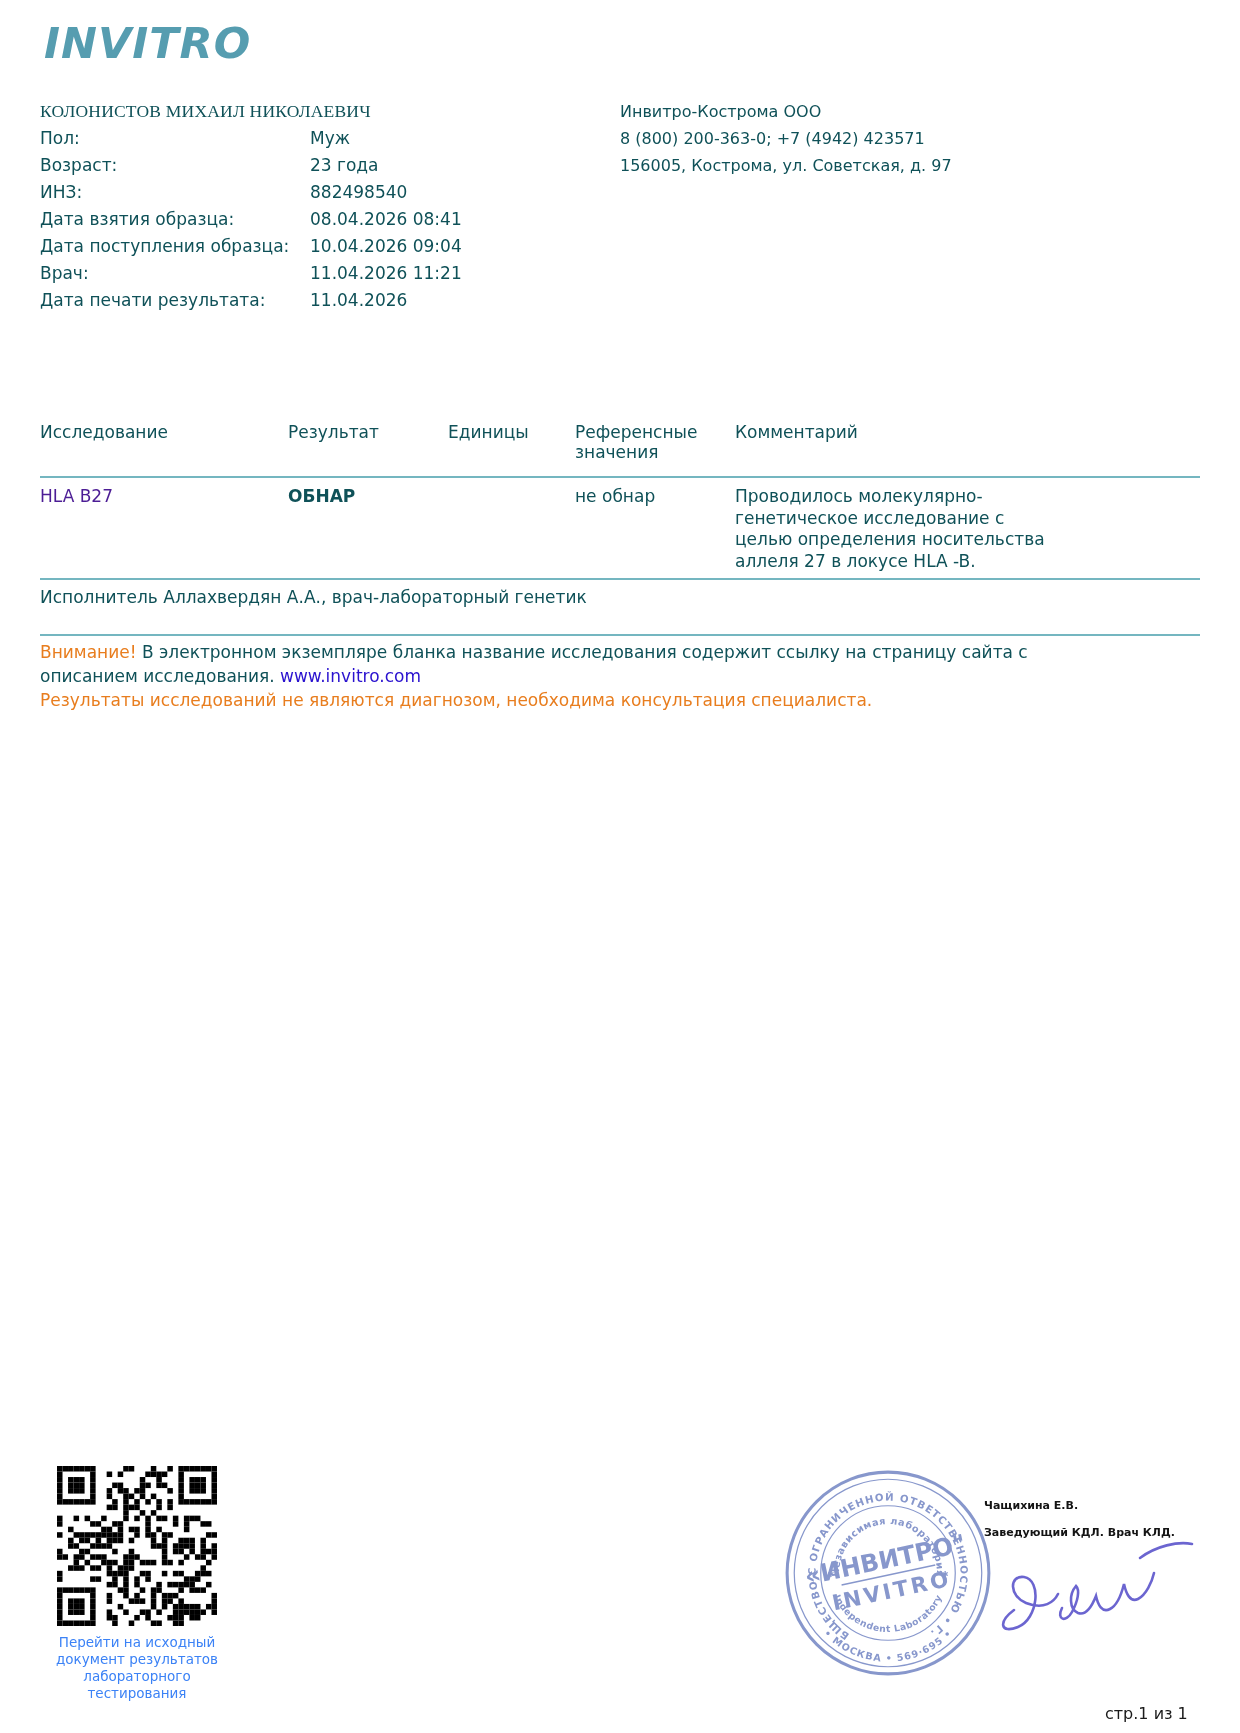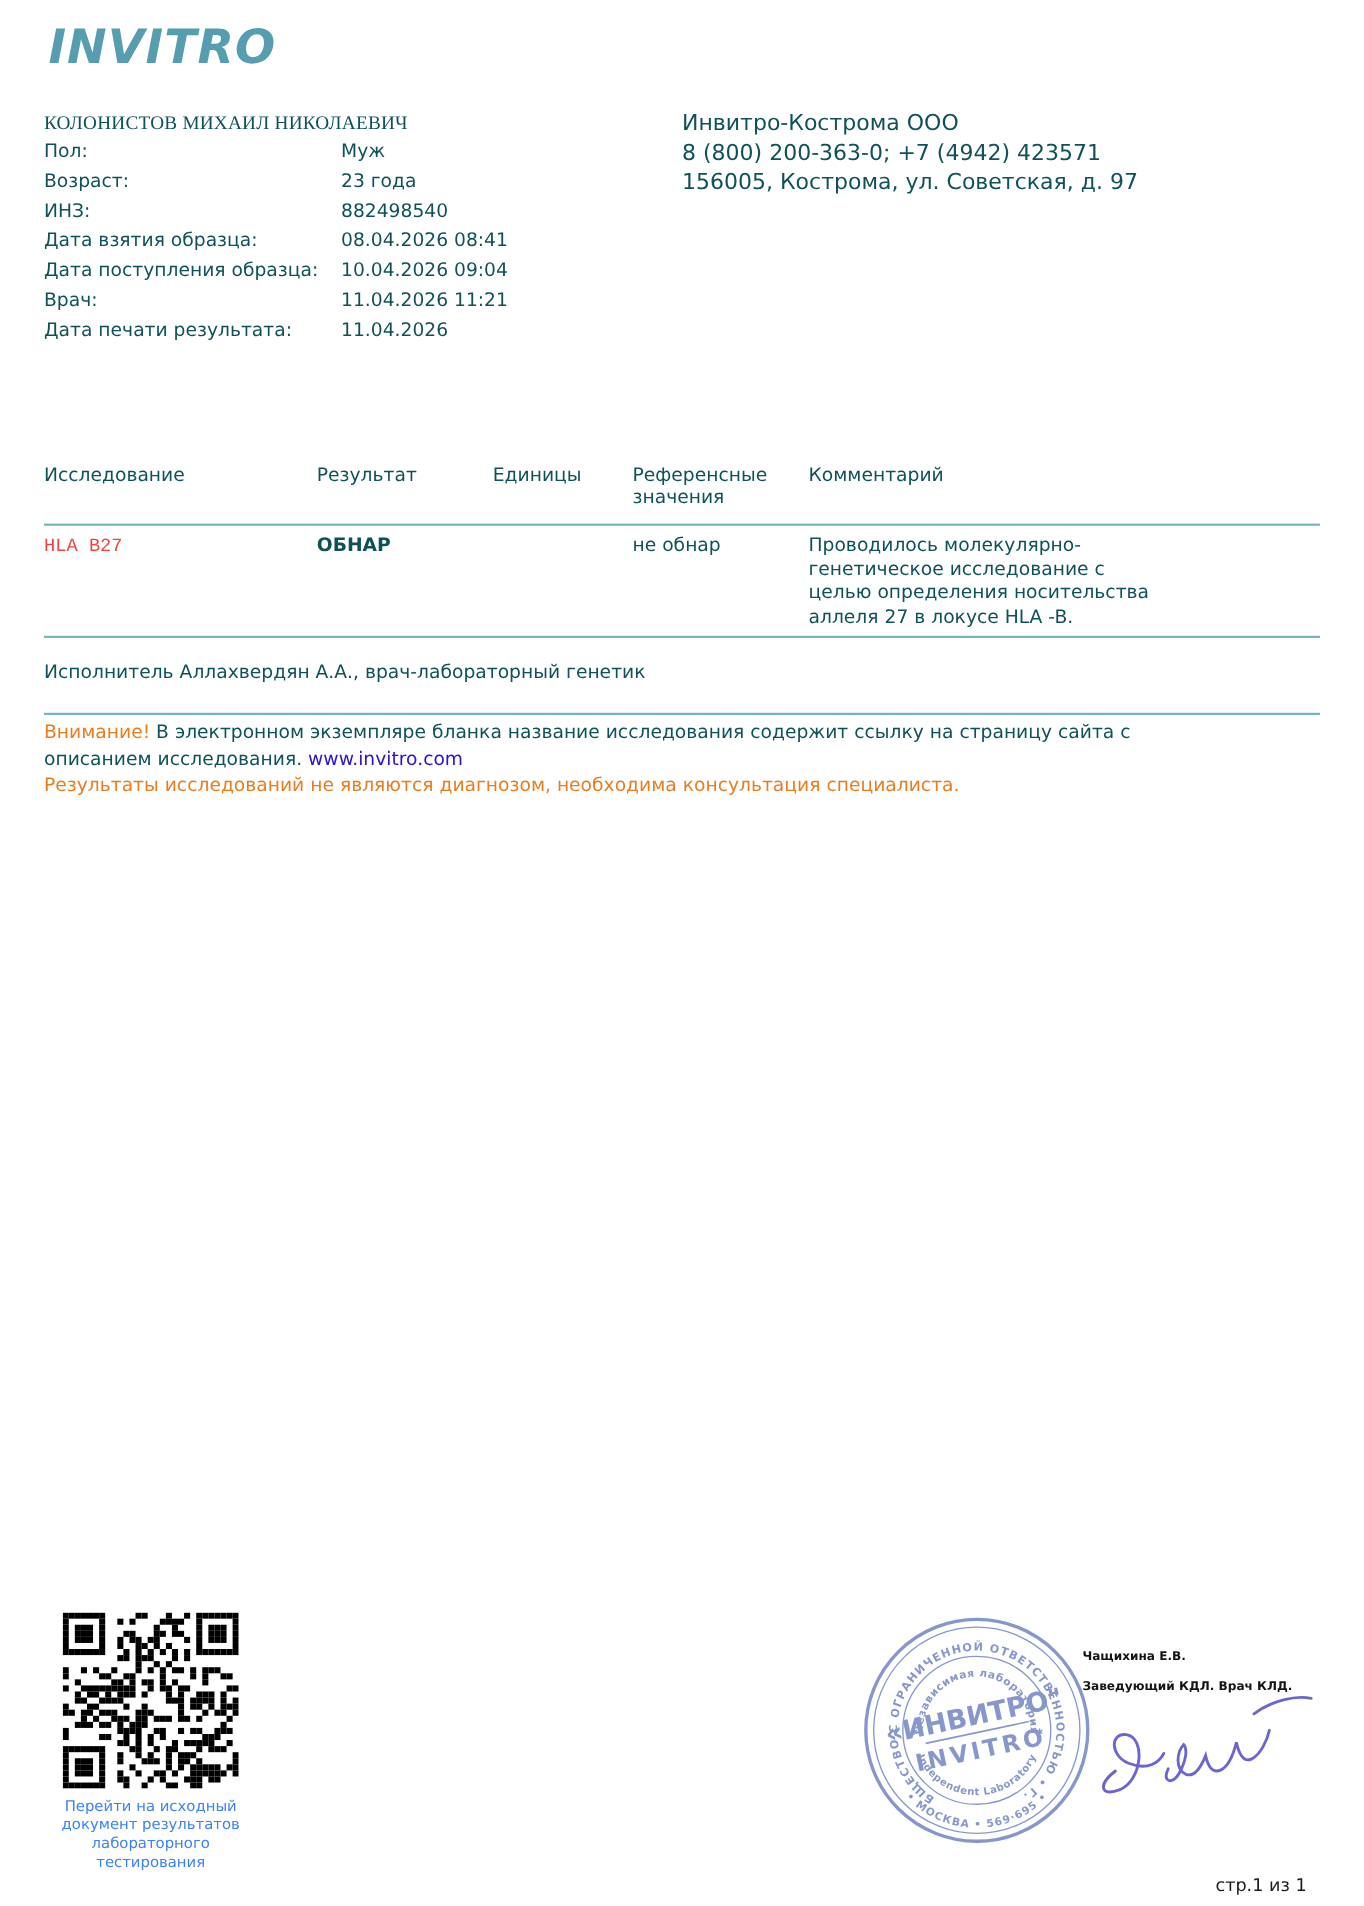--- a/index.html
+++ b/index.html
@@ -12,34 +12,34 @@
   .logo {
     position:absolute; left:44px; top:18px;
     font-size:43px; font-weight:bold; font-style:italic;
     letter-spacing:1px; color:#569db0;
   }
   
   .patient-block { position:absolute; left:40px; top:98px; font-size:17px; }
   .patient-name { line-height:27px; font-size:17.5px; letter-spacing:.2px;font-family:Liberation Serif, serif; }
   .pfield { line-height:27px; }
   .pfield .lbl { display:inline-block; width:270px; }
-  .lab-block { position:absolute; left:620px; top:98px; font-size:20px; }
+  .lab-block { position:absolute; left:620px; top:98px; font-size:16px; }
   .lab-block div { line-height:27px; }
 
   
   .results { position:absolute; left:40px; top:398px; width:1160px; font-size:17px; }
   .tr { display:grid; grid-template-columns:248px 160px 127px 160px auto; }
   .th { line-height:20px; padding-bottom:14px;margin-top:24px; }
   .rule { border-top:2px solid #74b6c0; }
   .row-body { padding-top:8px; padding-bottom:6px; }
   .cell { line-height:21px; }
-  .test-link { color:#ef4444; text-decoration:none;font-family:Liberation Mono, monospace; }
+  .test-link { color:#4c1d95; text-decoration:none; }
   .result-val { font-weight:bold; }
   .comment { max-width:322px; line-height:21.5px; }
-  .executor { line-height:22px; padding:20px 0 0 0; }
+  .executor { line-height:22px; padding:6px 0 0 0; }
   .gap1 { height:26px; }
   .notes { padding-top:4px; width:1060px; font-size:17px; line-height:24px; }
   .orange { color:#e87d1e; }
   .site-link { color:#2a12cf; text-decoration:none; }
 
   
   .qr-wrap { position:absolute; left:42px; top:1466px; width:190px; text-align:center; }
   .qr-svg { display:block; margin:0 auto; }
   .qr-caption { margin-top:8px; font-size:13.5px; line-height:17px; color:#3b82f6; }
 

